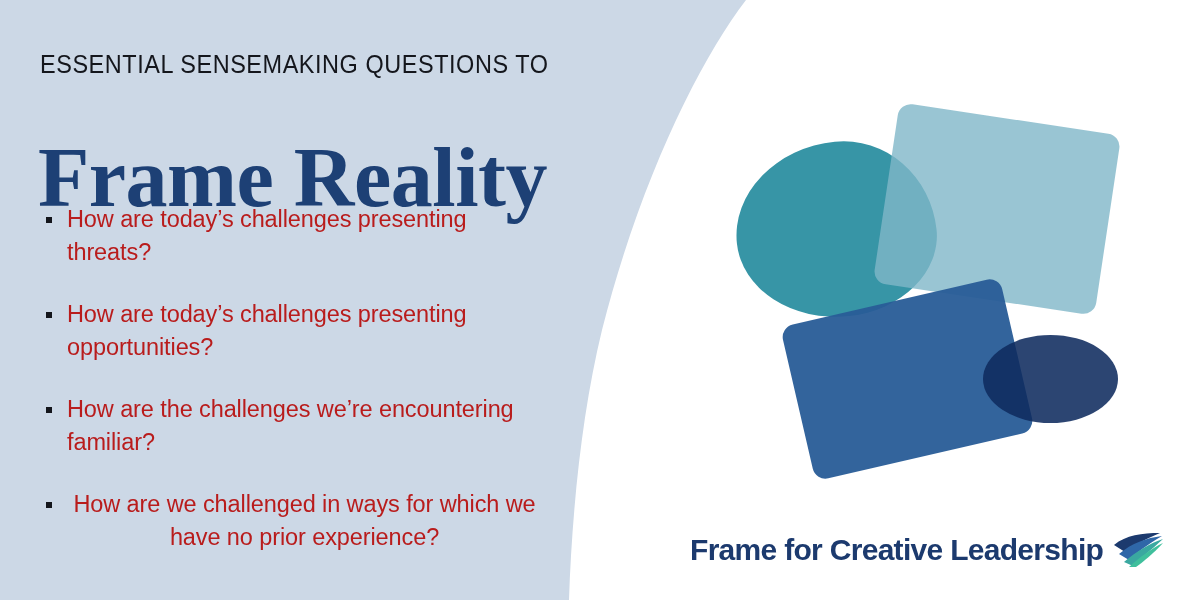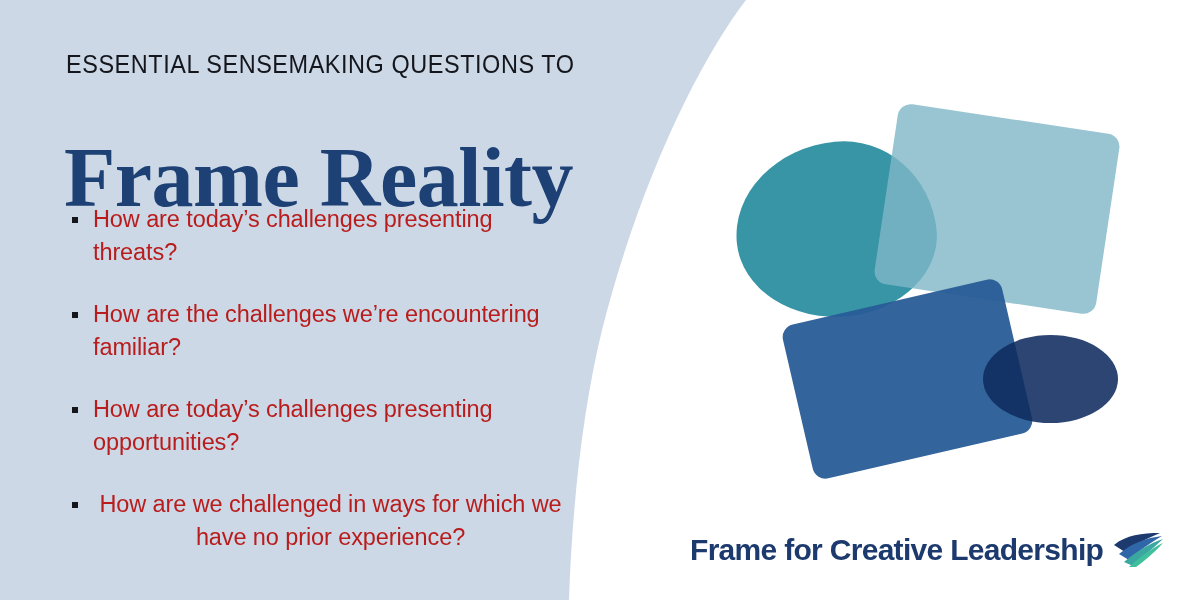--- a/index.html
+++ b/index.html
@@ -29,21 +29,20 @@
   }
 
   
   .text-col {
     position: absolute;
     left: 38px;
     top: 0;
     width: 520px;
     height: 600px;
     z-index: 3;
-    margin-left: 26px;
   }
 
   .eyebrow {
     position: absolute;
     left: 2px;
     top: 50px;
     font-family: "Liberation Sans", sans-serif;
     font-size: 25.5px;
     line-height: 28px;
     font-weight: 400;
@@ -199,25 +198,25 @@
 
     <h1 class="headline">Frame Reality</h1>
 
     <ul class="qlist">
       <li class="qitem">
         <span class="bullet"></span>
         <span class="qtext">How are today’s challenges presenting threats?</span>
       </li>
       <li class="qitem">
         <span class="bullet"></span>
+        <span class="qtext">How are today’s challenges presenting opportunities?</span>
+      </li>
+      <li class="qitem">
+        <span class="bullet"></span>
         <span class="qtext">How are the challenges we’re encountering familiar?</span>
-      </li>
-      <li class="qitem">
-        <span class="bullet"></span>
-        <span class="qtext">How are today’s challenges presenting opportunities?</span>
       </li>
       <li class="qitem">
         <span class="bullet"></span>
         <span class="qtext">How are we challenged in ways for which we have no prior experience?</span>
       </li>
     </ul>
   </div>
 
   <div class="logo">
     <div class="logo-wordmark">Frame for Creative Leadership</div>

